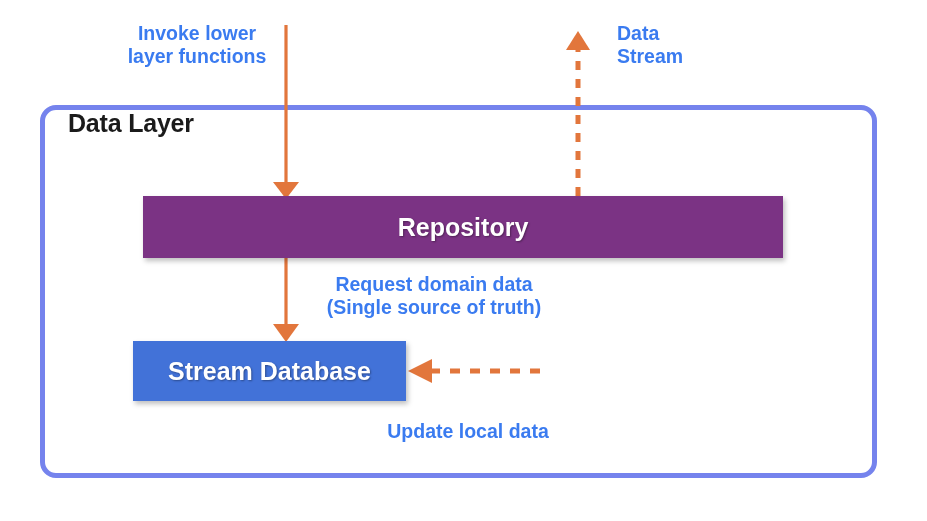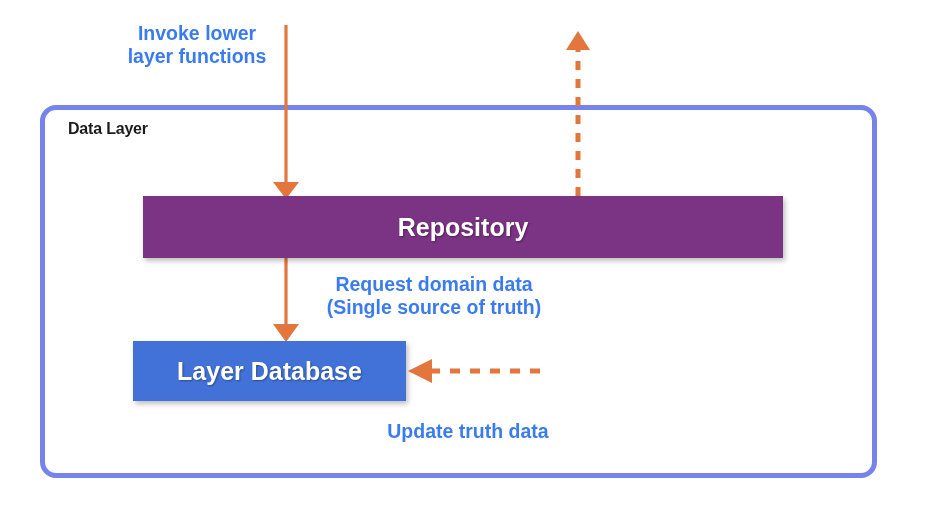--- a/index.html
+++ b/index.html
@@ -26,22 +26,22 @@
     width: 837px;
     height: 373px;
     border: 5px solid #7583ED;
     border-radius: 16px;
     box-sizing: border-box;
     background: transparent;
   }
   .layer-title {
     position: absolute;
     left: 68px;
-    top: 120px;
-    font-size: 16px;
+    top: 109px;
+    font-size: 25px;
     font-weight: bold;
     color: #1b1b1b;
     letter-spacing: -0.2px;
     white-space: nowrap;
   }
 
   
   .node {
     position: absolute;
     display: flex;
@@ -162,26 +162,28 @@
       <line x1="540" y1="371" x2="432" y2="371" stroke="#E2763C" stroke-width="5" stroke-dasharray="10 10"></line>
       <path d="M432,359 L432,383 L408,371 Z" fill="#E2763C"></path>
     </g>
   </svg>
 
   <div class="node node-repository">
     <span>Repository</span>
   </div>
 
   <div class="node node-localdb">
-    <span>Layer Database</span>
+    <span>Stream Database</span>
   </div>
 
 
   <div class="label label-invoke">Invoke lower
 layer functions</div>
 
+  <div class="label label-datastream">Data
+Stream</div>
 
   <div class="label label-request">Request domain data
 (Single source of truth)</div>
 
-  <div class="label label-update">Update truth data</div>
+  <div class="label label-update">Update local data</div>
 
 </div>
 
 </body></html>

